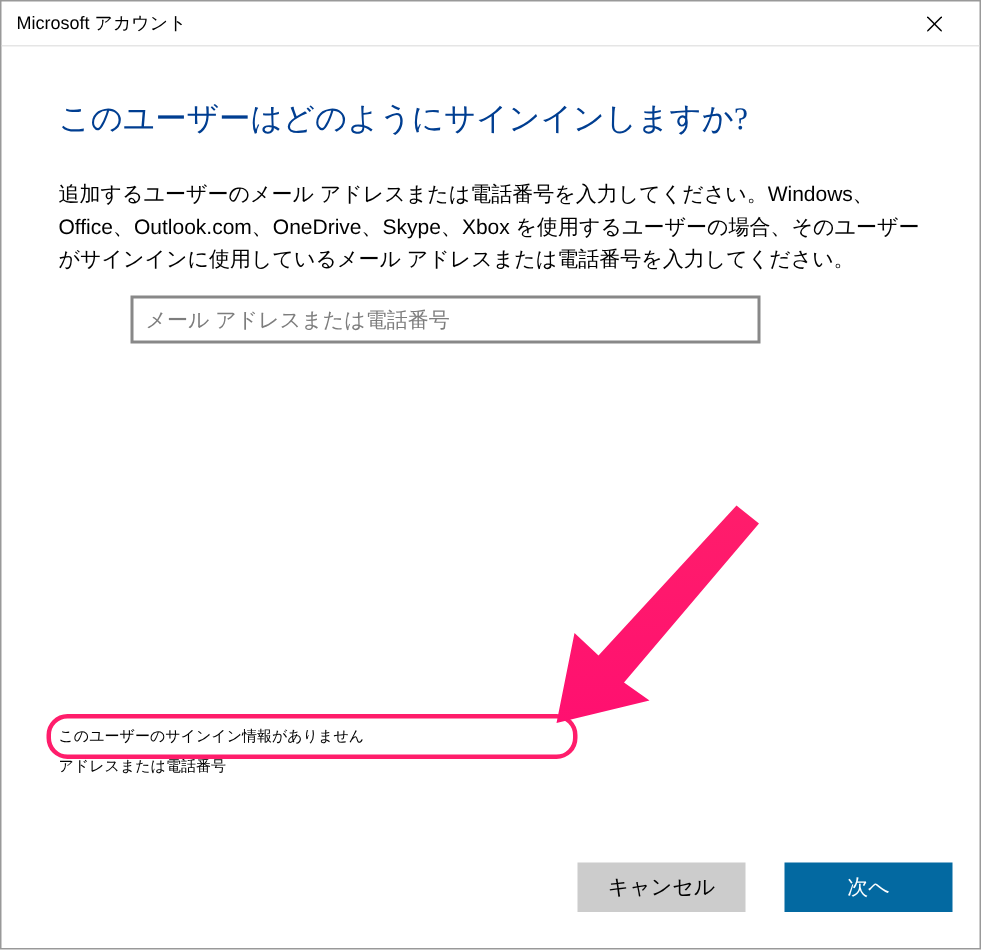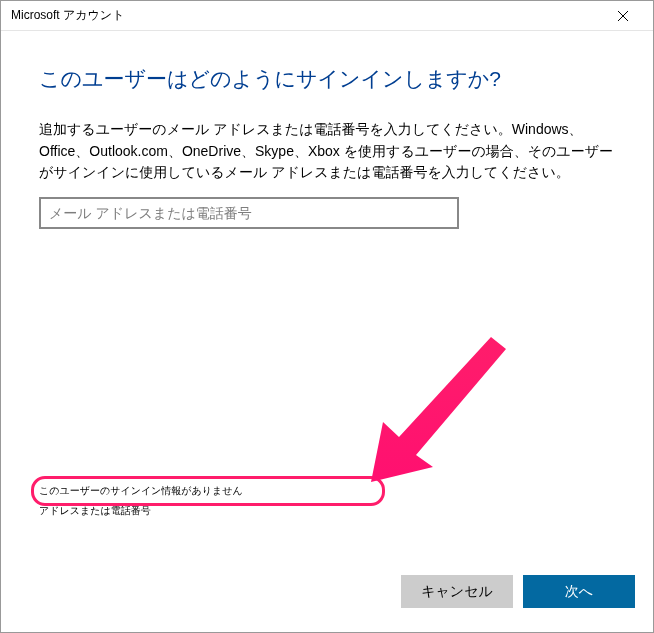--- a/index.html
+++ b/index.html
@@ -41,36 +41,38 @@
       height: 10px;
     }
     .content {
       padding: 34px 38px 0 38px;
     }
     .heading {
       font-size: 21px;
       font-weight: normal;
       color: #003e91;
       margin-bottom: 26px;
+      font-family: Liberation Serif, serif;
     }
     .description {
       font-size: 14px;
       color: #000;
       line-height: 1.55;
       margin-bottom: 13px;
     }
     .email-input {
       width: 420px;
       height: 32px;
       border: 2px solid #888;
       padding: 0 8px;
       font-size: 14px;
       font-family: inherit;
       color: #000;
       outline: none;
+      margin-left: 48px;
     }
     .email-input::placeholder {
       color: #7d7d7d;
     }
     .links-block {
       position: absolute;
       left: 38px;
       bottom: 108px;
     }
     .link {
@@ -97,21 +99,21 @@
       bottom: 145px;
       width: 180px;
       height: 160px;
       pointer-events: none;
     }
     .button-row {
       position: absolute;
       right: 18px;
       bottom: 24px;
       display: flex;
-      gap: 10px;
+      gap: 26px;
       font-family: Liberation Mono, monospace;
     }
     .btn {
       width: 112px;
       height: 33px;
       border: none;
       font-size: 14px;
       font-family: inherit;
       cursor: pointer;
       display: flex;

